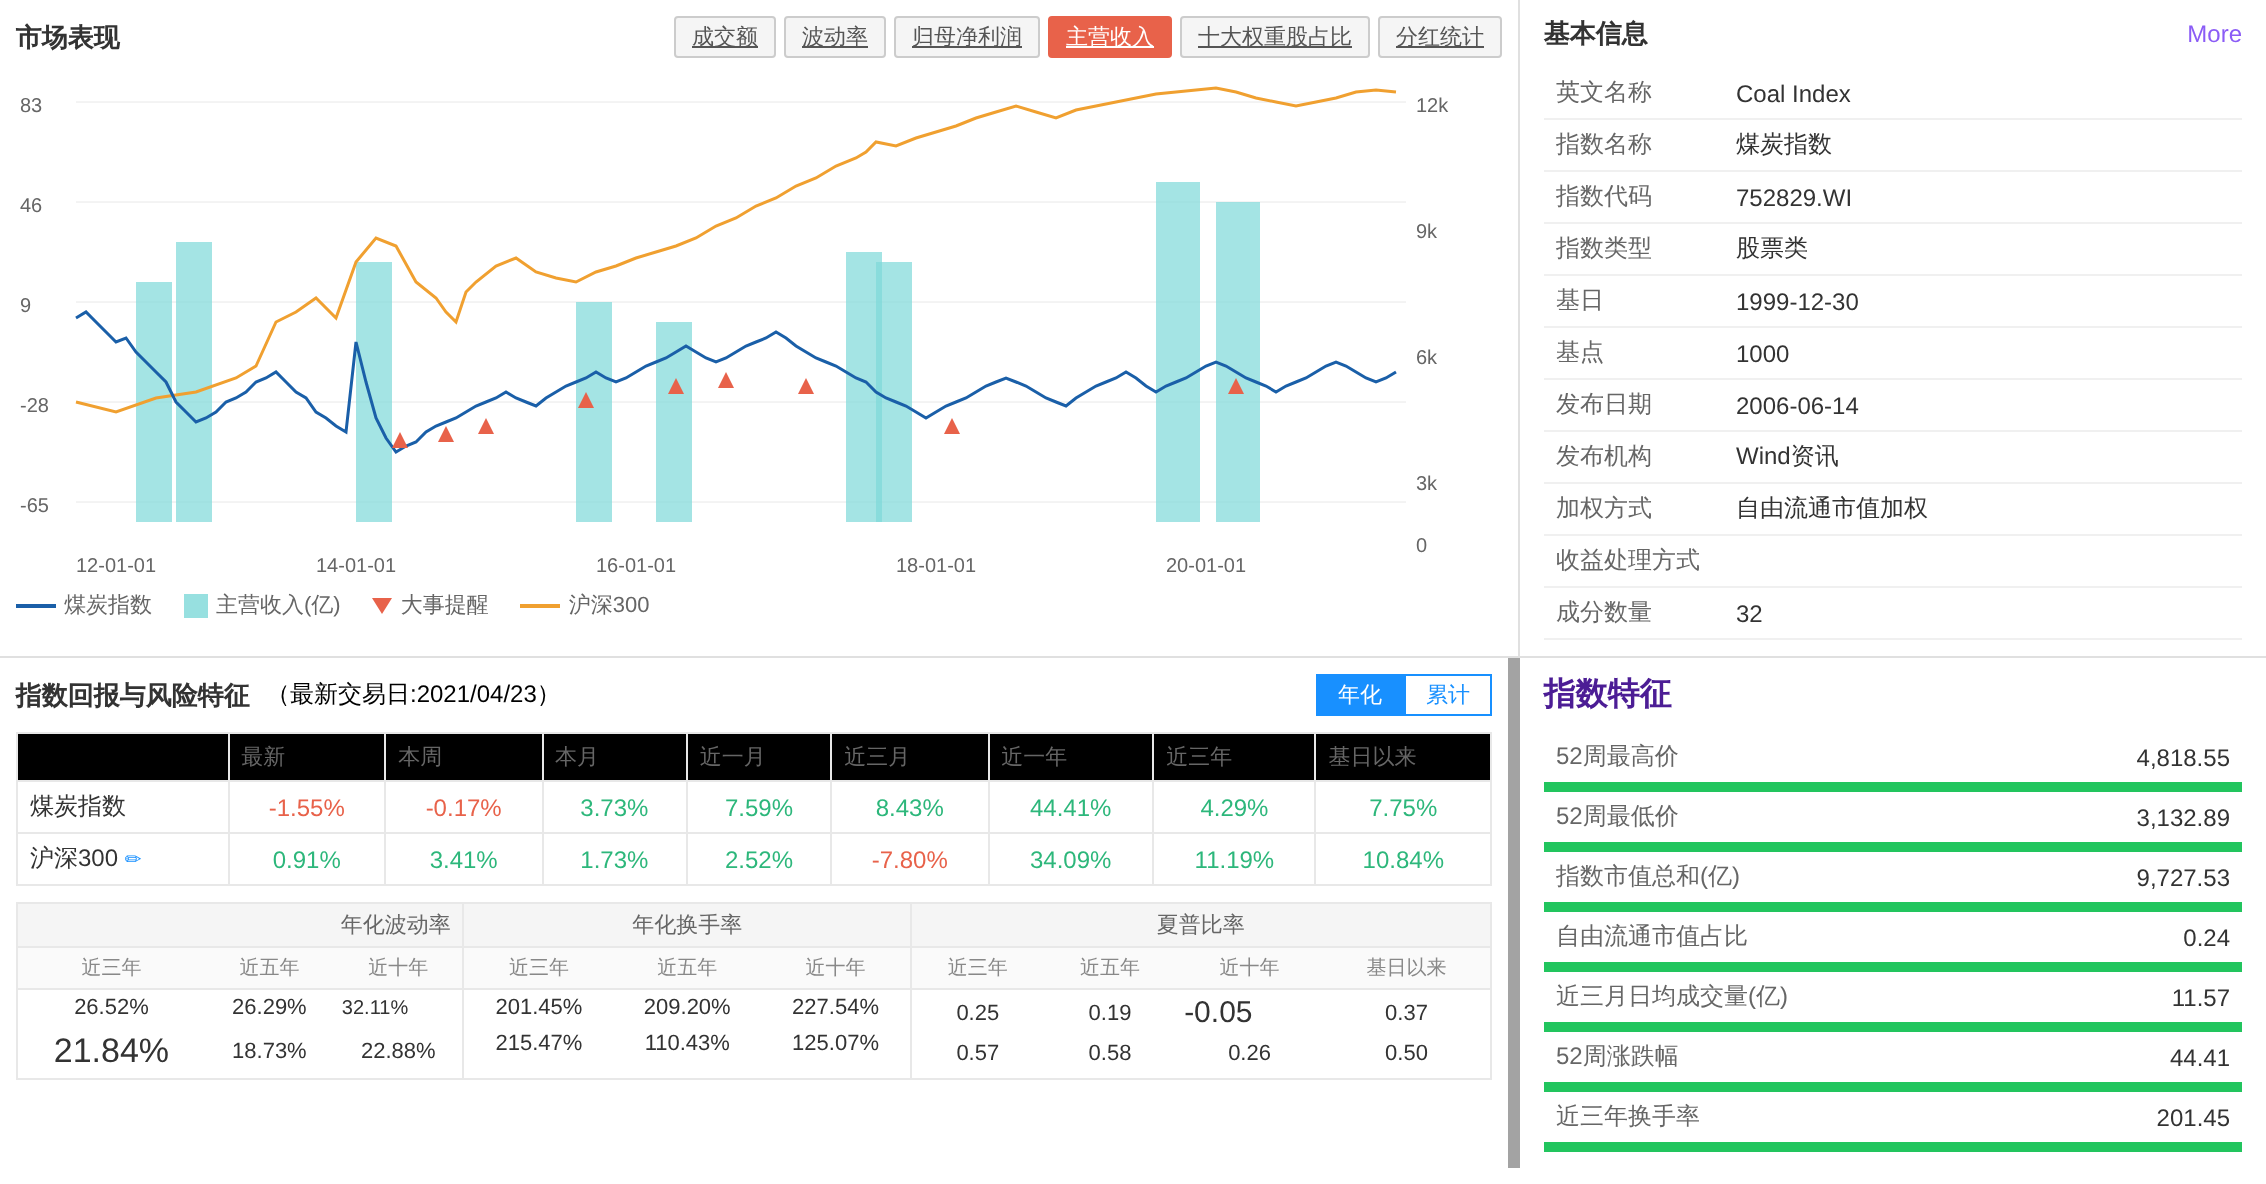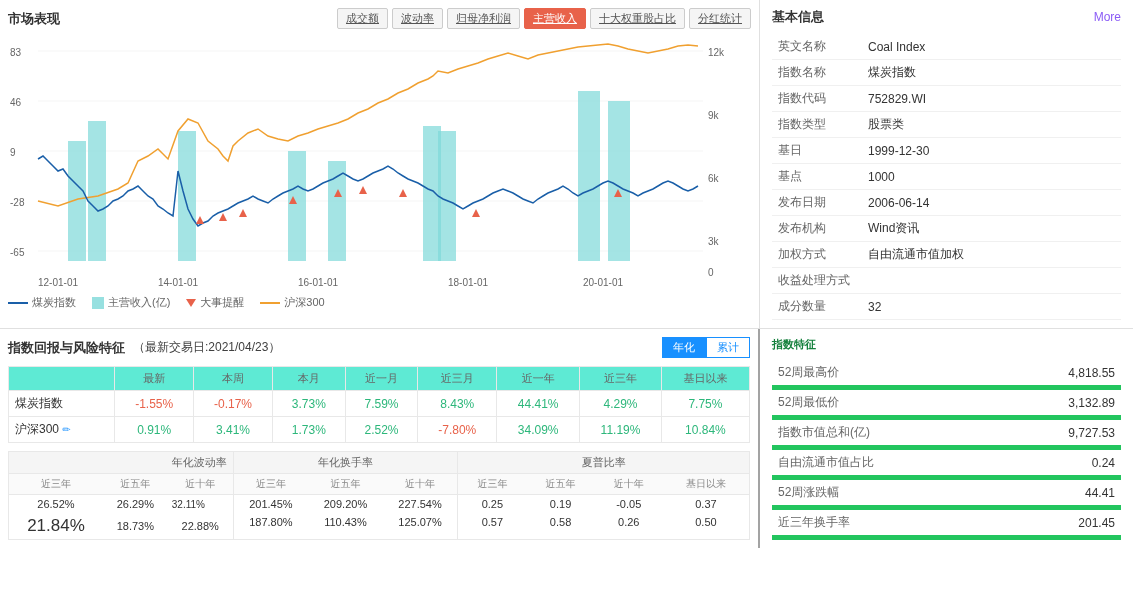--- a/index.html
+++ b/index.html
@@ -30,39 +30,39 @@
     .info-table { width: 100%; border-collapse: collapse; }
     .info-table tr { border-bottom: 1px solid #f0f0f0; }
     .info-table td { padding: 4px 6px; font-size: 12px; }
     .info-table td:first-child { color: #666; white-space: nowrap; width: 90px; }
     .info-table td:last-child { color: #333; font-weight: 500; }
     
     
     .bottom-section { display: flex; width: 100%; }
     
     
-    .return-section { flex: 0 0 760px; border-right: 2px solid #a3a3a3; padding: 8px; }
+    .return-section { flex: 0 0 760px; border-right: 6px solid #a3a3a3; padding: 8px; }
     .section-header { display: flex; align-items: center; gap: 8px; margin-bottom: 8px; }
     .section-title { font-size: 13px; font-weight: bold; color: #333; }
-    .section-date { font-size: 12px; color: #404040; }
+    .section-date { font-size: 12px; color: #000000; }
     .toggle-group { display: flex; margin-left: auto; }
     .toggle-btn { padding: 2px 10px; border: 1px solid #1890ff; font-size: 11px; cursor: pointer; }
     .toggle-btn.active { background: #1890ff; color: #fff; }
     .toggle-btn:not(.active) { background: #fff; color: #1890ff; }
     
     .return-table { width: 100%; border-collapse: collapse; margin-bottom: 8px; }
-    .return-table th { background: #5eead4; padding: 4px 6px; text-align: center; font-weight: normal; color: #666; font-size: 11px; border: 1px solid #e8e8e8; }
+    .return-table th { background: #000000; padding: 4px 6px; text-align: left; font-weight: normal; color: #666; font-size: 11px; border: 1px solid #e8e8e8; }
     .return-table td { padding: 4px 6px; text-align: center; font-size: 12px; border: 1px solid #e8e8e8; }
     .return-table td:first-child { text-align: left; font-weight: 500; }
     .red { color: #e8624a; }
     .green { color: #2db77b; }
     
     
     .index-chars { flex: 1; padding: 8px 12px; }
-    .chars-title { font-size: 11px; font-weight: bold; color: #15803d; margin-bottom: 8px; }
+    .chars-title { font-size: 16px; font-weight: bold; color: #4c1d95; margin-bottom: 8px; }
     .chars-table { width: 100%; border-collapse: collapse; }
     .chars-table tr { border-bottom: 5px solid #22c55e; }
     .chars-table td { padding: 4px 6px; font-size: 12px; }
     .chars-table td:first-child { color: #666; }
     .chars-table td:last-child { color: #333; text-align: right; font-weight: 500; }
     
     
     .chart-svg { width: 740px; height: 250px; }
   </style>
 </head>
@@ -303,21 +303,21 @@
                 <th style="background:#fafafa;padding:3px 4px;text-align:center;font-size:10px;color:#888;border-bottom:1px solid #e8e8e8;font-weight:normal;">近十年</th>
               </tr>
             </thead>
             <tbody>
               <tr>
                 <td style="padding:3px 4px;text-align:center;font-size:11px;">201.45%</td>
                 <td style="padding:3px 4px;text-align:center;font-size:11px;">209.20%</td>
                 <td style="padding:3px 4px;text-align:center;font-size:11px;">227.54%</td>
               </tr>
               <tr>
-                <td style="padding:3px 4px;text-align:center;font-size:11px;">187.80%</td>
+                <td style="padding:3px 4px;text-align:center;font-size:11px;">215.47%</td>
                 <td style="padding:3px 4px;text-align:center;font-size:11px;">110.43%</td>
                 <td style="padding:3px 4px;text-align:center;font-size:11px;">125.07%</td>
               </tr>
             </tbody>
           </table>
         </div>
 
         <div style="flex:1.3;">
           <div style="background:#f5f5f5; padding:3px 6px; text-align:center; font-size:11px; color:#666; border-bottom:1px solid #e8e8e8;">夏普比率</div>
           <table style="width:100%; border-collapse:collapse;">
@@ -326,21 +326,21 @@
                 <th style="background:#fafafa;padding:3px 4px;text-align:center;font-size:10px;color:#888;border-bottom:1px solid #e8e8e8;font-weight:normal;">近三年</th>
                 <th style="background:#fafafa;padding:3px 4px;text-align:center;font-size:10px;color:#888;border-bottom:1px solid #e8e8e8;font-weight:normal;">近五年</th>
                 <th style="background:#fafafa;padding:3px 4px;text-align:center;font-size:10px;color:#888;border-bottom:1px solid #e8e8e8;font-weight:normal;">近十年</th>
                 <th style="background:#fafafa;padding:3px 4px;text-align:center;font-size:10px;color:#888;border-bottom:1px solid #e8e8e8;font-weight:normal;">基日以来</th>
               </tr>
             </thead>
             <tbody>
               <tr>
                 <td style="padding:3px 4px;text-align:center;font-size:11px;">0.25</td>
                 <td style="padding:3px 4px;text-align:center;font-size:11px;">0.19</td>
-                <td style="padding:3px 4px;text-align:center;font-size:11px;">-0.05</td>
+                <td style="padding:3px 4px;text-align:left;font-size:15px;">-0.05</td>
                 <td style="padding:3px 4px;text-align:center;font-size:11px;">0.37</td>
               </tr>
               <tr>
                 <td style="padding:3px 4px;text-align:center;font-size:11px;">0.57</td>
                 <td style="padding:3px 4px;text-align:center;font-size:11px;">0.58</td>
                 <td style="padding:3px 4px;text-align:center;font-size:11px;">0.26</td>
                 <td style="padding:3px 4px;text-align:center;font-size:11px;">0.50</td>
               </tr>
             </tbody>
           </table>
@@ -362,20 +362,24 @@
         </tr>
         <tr>
           <td>指数市值总和(亿)</td>
           <td>9,727.53</td>
         </tr>
         <tr>
           <td>自由流通市值占比</td>
           <td>0.24</td>
         </tr>
         <tr>
+          <td>近三月日均成交量(亿)</td>
+          <td>11.57</td>
+        </tr>
+        <tr>
           <td>52周涨跌幅</td>
           <td>44.41</td>
         </tr>
         <tr>
           <td>近三年换手率</td>
           <td>201.45</td>
         </tr>
       </tbody>
         </table>
     </div>

